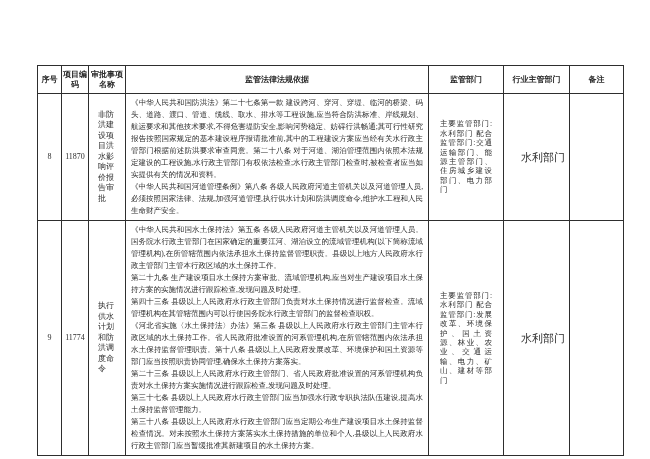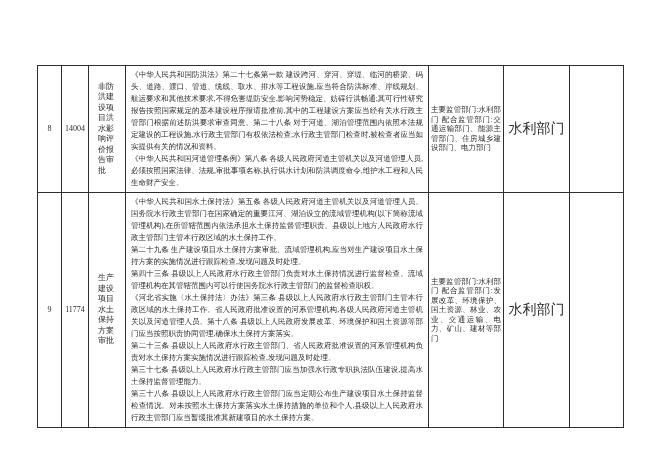--- a/index.html
+++ b/index.html
@@ -55,26 +55,26 @@
     padding: 3px 5px;
     margin-top: 27px;
   }
   td.legal-cell p {
     margin: 0;
   }
   td.regulator-cell {
     font-size: 7.5px;
     line-height: 9.4px;
     text-align: justify;
-    padding: 2px 2px;
+    padding: 2px 11px;
   }
   td.industry-cell {
-    font-size: 14px;
+    font-size: 11px;
     line-height: 10px;
-    text-align: center;
+    text-align: right;
     padding: 2px 4px;
   }
   td.remark-cell {
     padding: 0;
   }
   tr.row-8 { height: 107px; }
   tr.row-9 { height: 193px; }
 </style>
 </head>
 <body>
@@ -83,43 +83,52 @@
   <colgroup>
     <col style="width:24px">
     <col style="width:27px">
     <col style="width:37px">
     <col style="width:303px">
     <col style="width:75px">
     <col style="width:66px">
     <col style="width:54px">
   </colgroup>
   <tbody>
+    <tr class="header-row">
+      <td class="hdr">序号</td>
+      <td class="hdr">项目编码</td>
+      <td class="hdr">审批事项名称</td>
+      <td class="hdr">监管法律法规依据</td>
+      <td class="hdr">监管部门</td>
+      <td class="hdr">行业主管部门</td>
+      <td class="hdr">备注</td>
+    </tr>
 
     <tr class="row-8">
       <td class="center-cell">8</td>
-      <td class="center-cell">14004</td>
+      <td class="center-cell">11870</td>
       <td class="name-cell">非防洪建设项目洪水影响评价报告审批</td>
       <td class="legal-cell">
         <p>《中华人民共和国防洪法》第二十七条第一款 建设跨河、穿河、穿堤、临河的桥梁、码头、道路、渡口、管道、缆线、取水、排水等工程设施,应当符合防洪标准、岸线规划、航运要求和其他技术要求,不得危害堤防安全,影响河势稳定、妨碍行洪畅通;其可行性研究报告按照国家规定的基本建设程序报请批准前,其中的工程建设方案应当经有关水行政主管部门根据前述防洪要求审查同意。第二十八条 对于河道、湖泊管理范围内依照本法规定建设的工程设施,水行政主管部门有权依法检查;水行政主管部门检查时,被检查者应当如实提供有关的情况和资料。</p>
-        <p>《中华人民共和国河道管理条例》第八条 各级人民政府河道主管机关以及河道管理人员,必须按照国家法律、法规,审批事项名称,执行供水计划和防洪调度命令,维护水工程和人民生命财产安全。</p>
+        <p>《中华人民共和国河道管理条例》第八条 各级人民政府河道主管机关以及河道管理人员,必须按照国家法律、法规,加强河道管理,执行供水计划和防洪调度命令,维护水工程和人民生命财产安全。</p>
       </td>
       <td class="regulator-cell">主要监管部门:水利部门  配合监管部门:交通运输部门、能源主管部门、住房城乡建设部门、电力部门</td>
       <td class="industry-cell">水利部门</td>
       <td class="remark-cell"></td>
     </tr>
 
     <tr class="row-9">
       <td class="center-cell">9</td>
       <td class="center-cell">11774</td>
-      <td class="name-cell">生产建设项目水土保持方案审批</td>
+      <td class="name-cell">执行供水计划和防洪调度命令</td>
       <td class="legal-cell">
         <p>《中华人民共和国水土保持法》第五条 各级人民政府河道主管机关以及河道管理人员。国务院水行政主管部门在国家确定的重要江河、湖泊设立的流域管理机构(以下简称流域管理机构),在所管辖范围内依法承担水土保持监督管理职责。县级以上地方人民政府水行政主管部门主管本行政区域的水土保持工作。</p>
         <p>第二十九条 生产建设项目水土保持方案审批、流域管理机构,应当对生产建设项目水土保持方案的实施情况进行跟踪检查,发现问题及时处理。</p>
         <p>第四十三条 县级以上人民政府水行政主管部门负责对水土保持情况进行监督检查。流域管理机构在其管辖范围内可以行使国务院水行政主管部门的监督检查职权。</p>
-        <p>《河北省实施〈水土保持法〉办法》第三条 县级以上人民政府水行政主管部门主管本行政区域的水土保持工作。省人民政府批准设置的河系管理机构,各级人民政府河道主管机关以及河道管理人员。第十八条 县级以上人民政府发展改革、环境保护和国土资源等部门应当按照职责协同管理,确保水土保持方案落实。</p>
+        <p>《河北省实施〈水土保持法〉办法》第三条 县级以上人民政府水行政主管部门主管本行政区域的水土保持工作。省人民政府批准设置的河系管理机构,在所管辖范围内依法承担水土保持监督管理职责。第十八条 县级以上人民政府发展改革、环境保护和国土资源等部门应当按照职责协同管理,确保水土保持方案落实。</p>
         <p>第二十三条 县级以上人民政府水行政主管部门、省人民政府批准设置的河系管理机构负责对水土保持方案实施情况进行跟踪检查,发现问题及时处理。</p>
         <p>第三十七条 县级以上人民政府水行政主管部门应当加强水行政专职执法队伍建设,提高水土保持监督管理能力。</p>
         <p>第三十八条 县级以上人民政府水行政主管部门应当定期公布生产建设项目水土保持监督检查情况。对未按照水土保持方案落实水土保持措施的单位和个人,县级以上人民政府水行政主管部门应当暂缓批准其新建项目的水土保持方案。</p>
       </td>
       <td class="regulator-cell">主要监管部门:水利部门  配合监管部门:发展改革、环境保护、国土资源、林业、农业、交通运输、电力、矿山、建材等部门</td>
       <td class="industry-cell">水利部门</td>
       <td class="remark-cell"></td>
     </tr>
   </tbody>
 </table>

